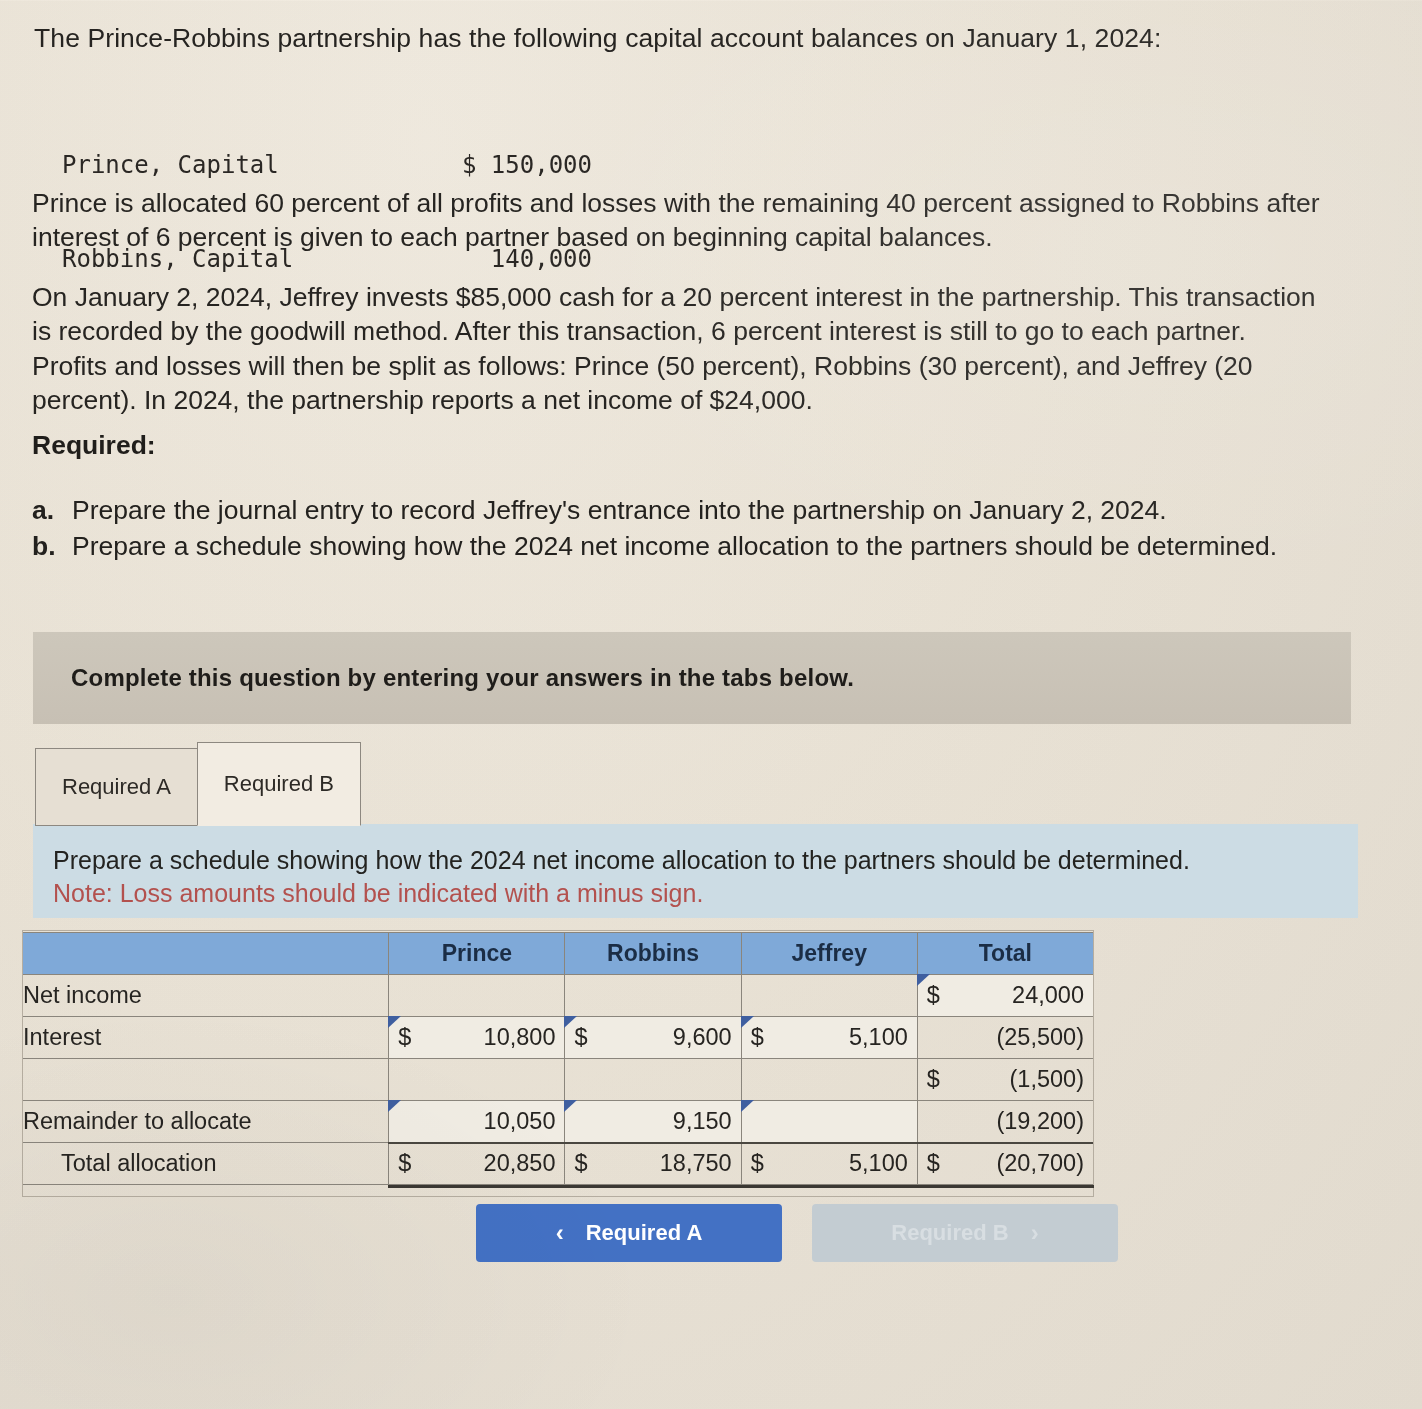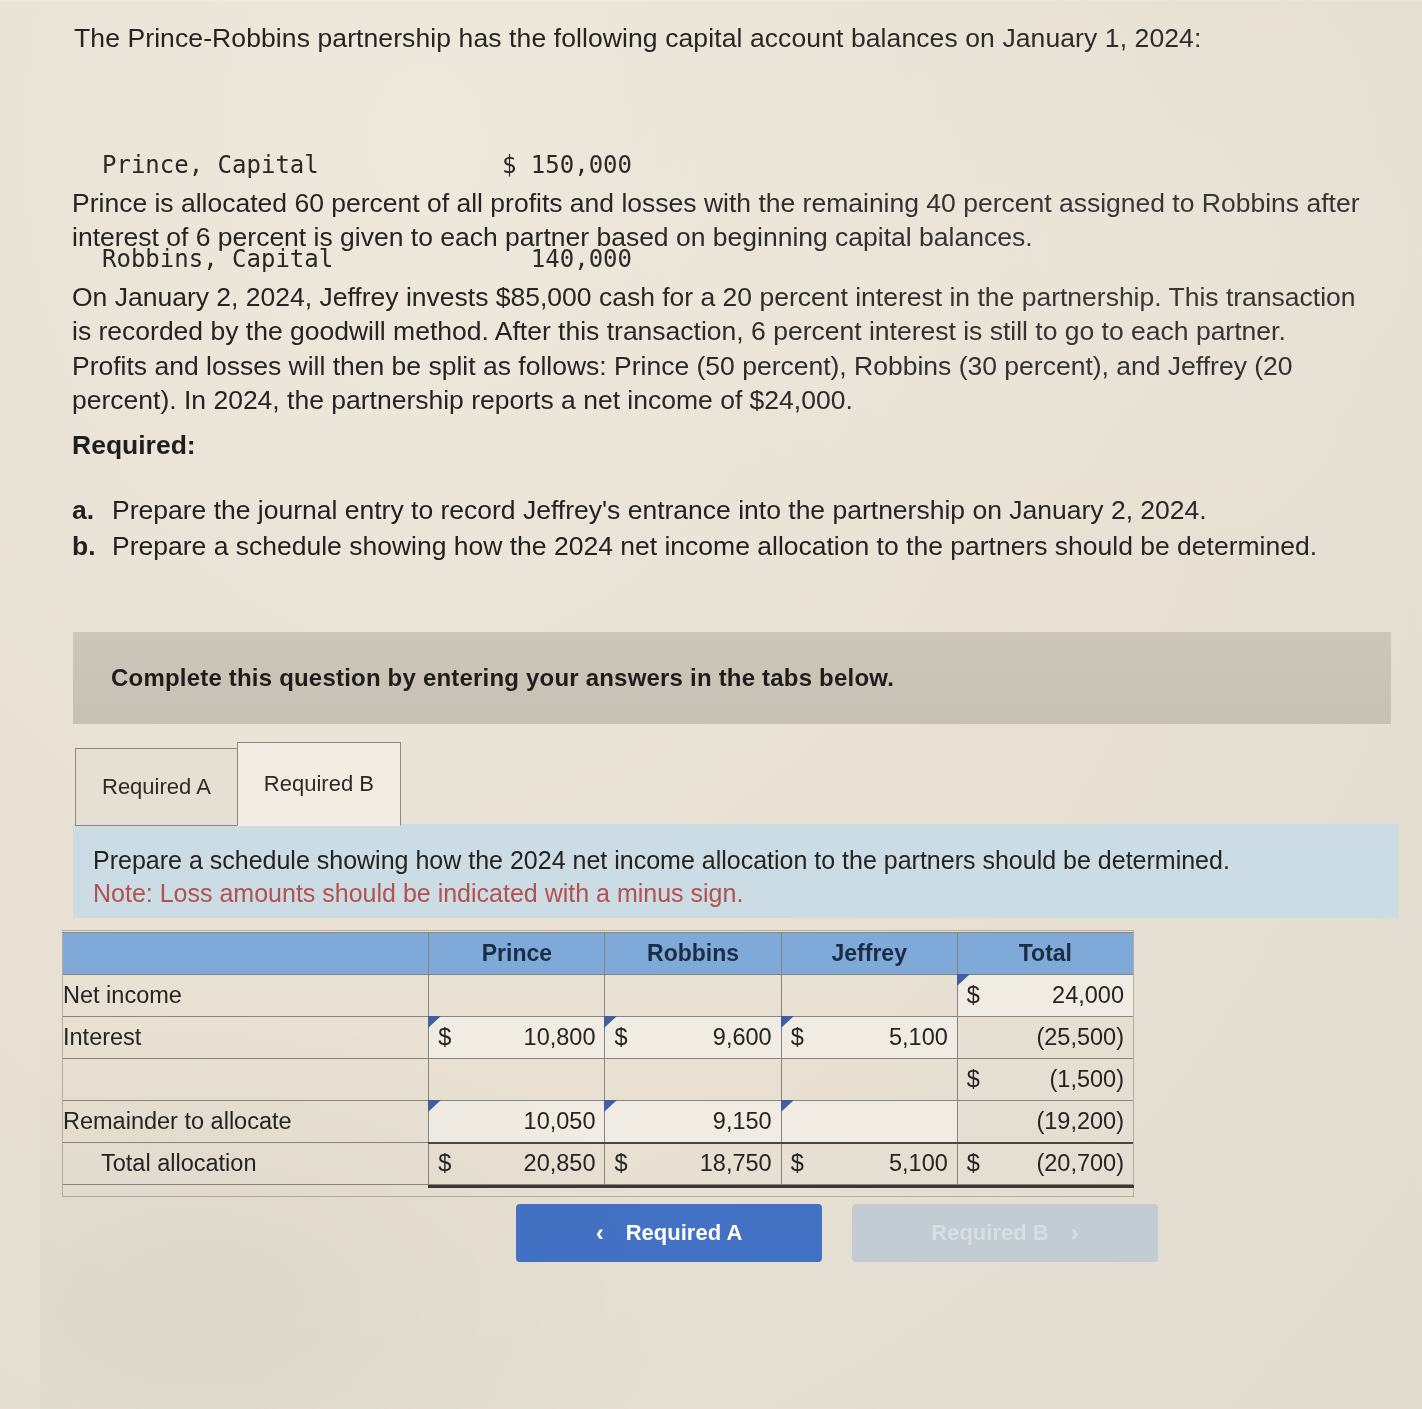--- a/index.html
+++ b/index.html
@@ -12,21 +12,21 @@
     color: #23211e;
     overflow: hidden;
   }
   body {
     background:
       linear-gradient(180deg, rgba(255,255,255,0.05) 0 1px, rgba(0,0,0,0.012) 1px 3px),
       radial-gradient(ellipse at 30% 10%, #f1ebe0 0%, #ebe4d7 45%, #e4ddd0 100%);
     position: relative;
   }
 
-  .page { position: absolute; inset: 0; margin-left: 40px; }
+  .page { position: absolute; inset: 0; }
 
   
   .intro-line {
     position: absolute;
     left: 34px; top: 22px; width: 1300px;
     font-size: 26.5px; line-height: 1.25;
     letter-spacing: .1px;
     color: #262421;
   }
 

